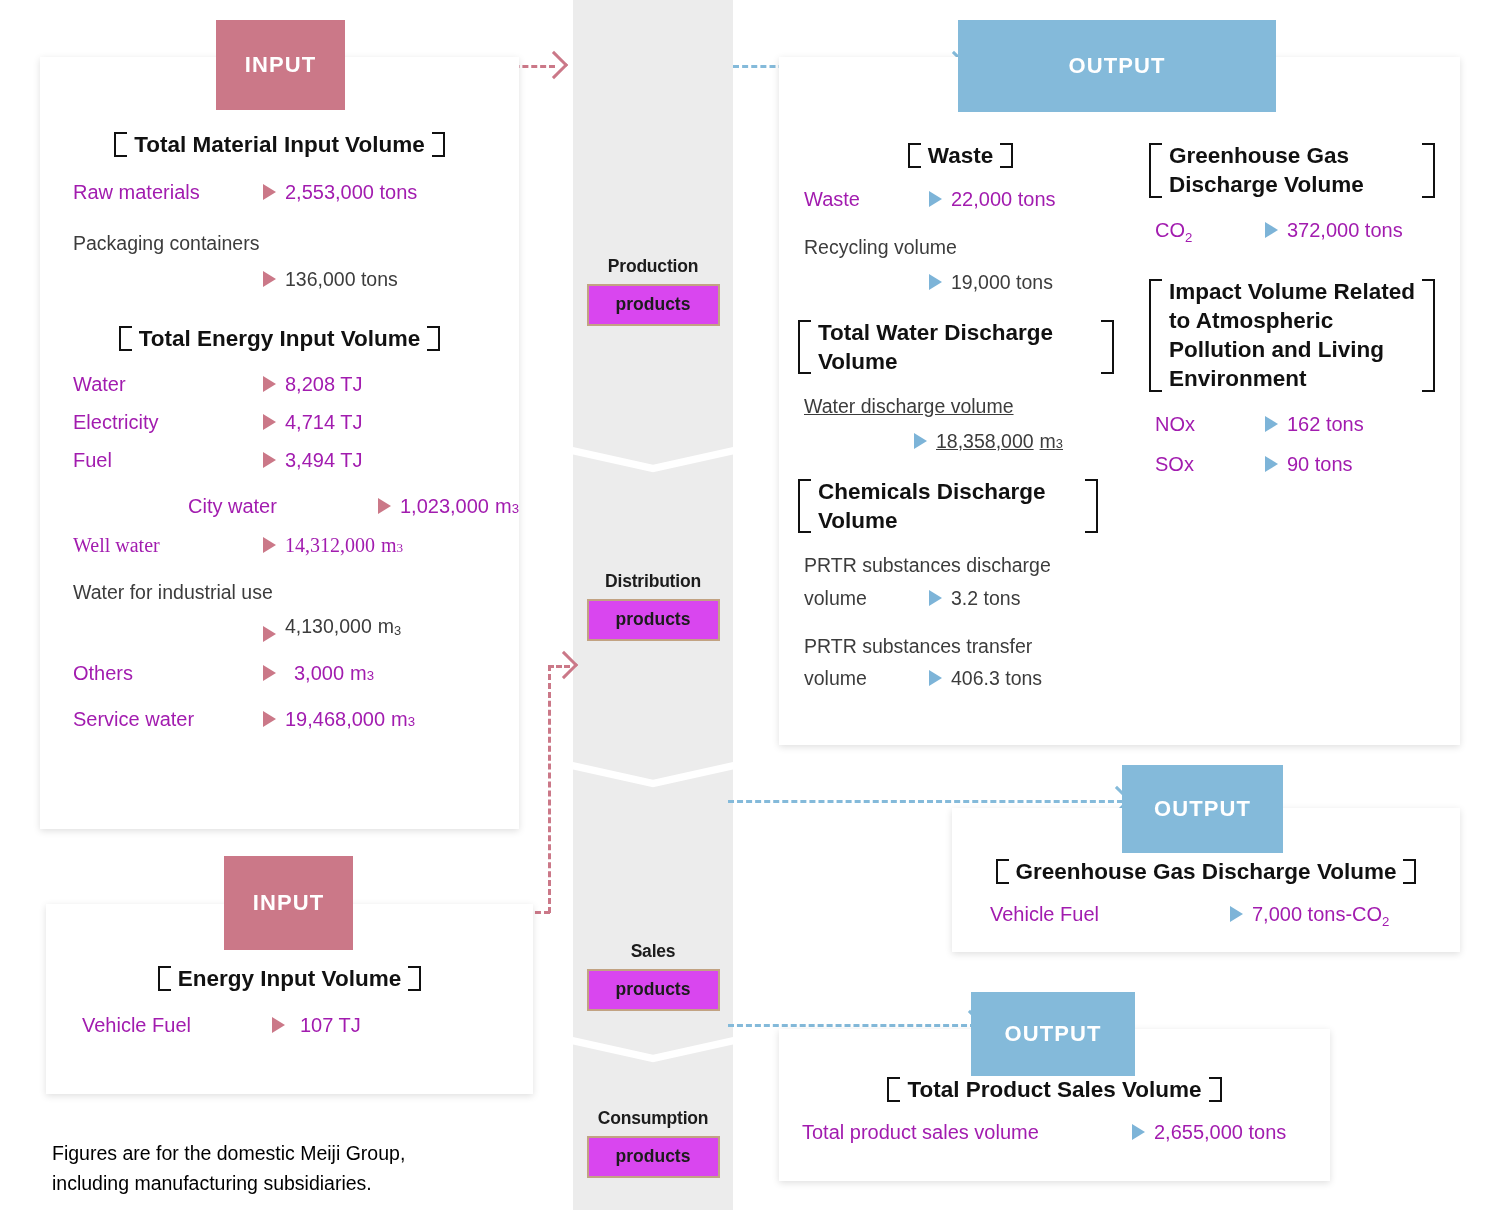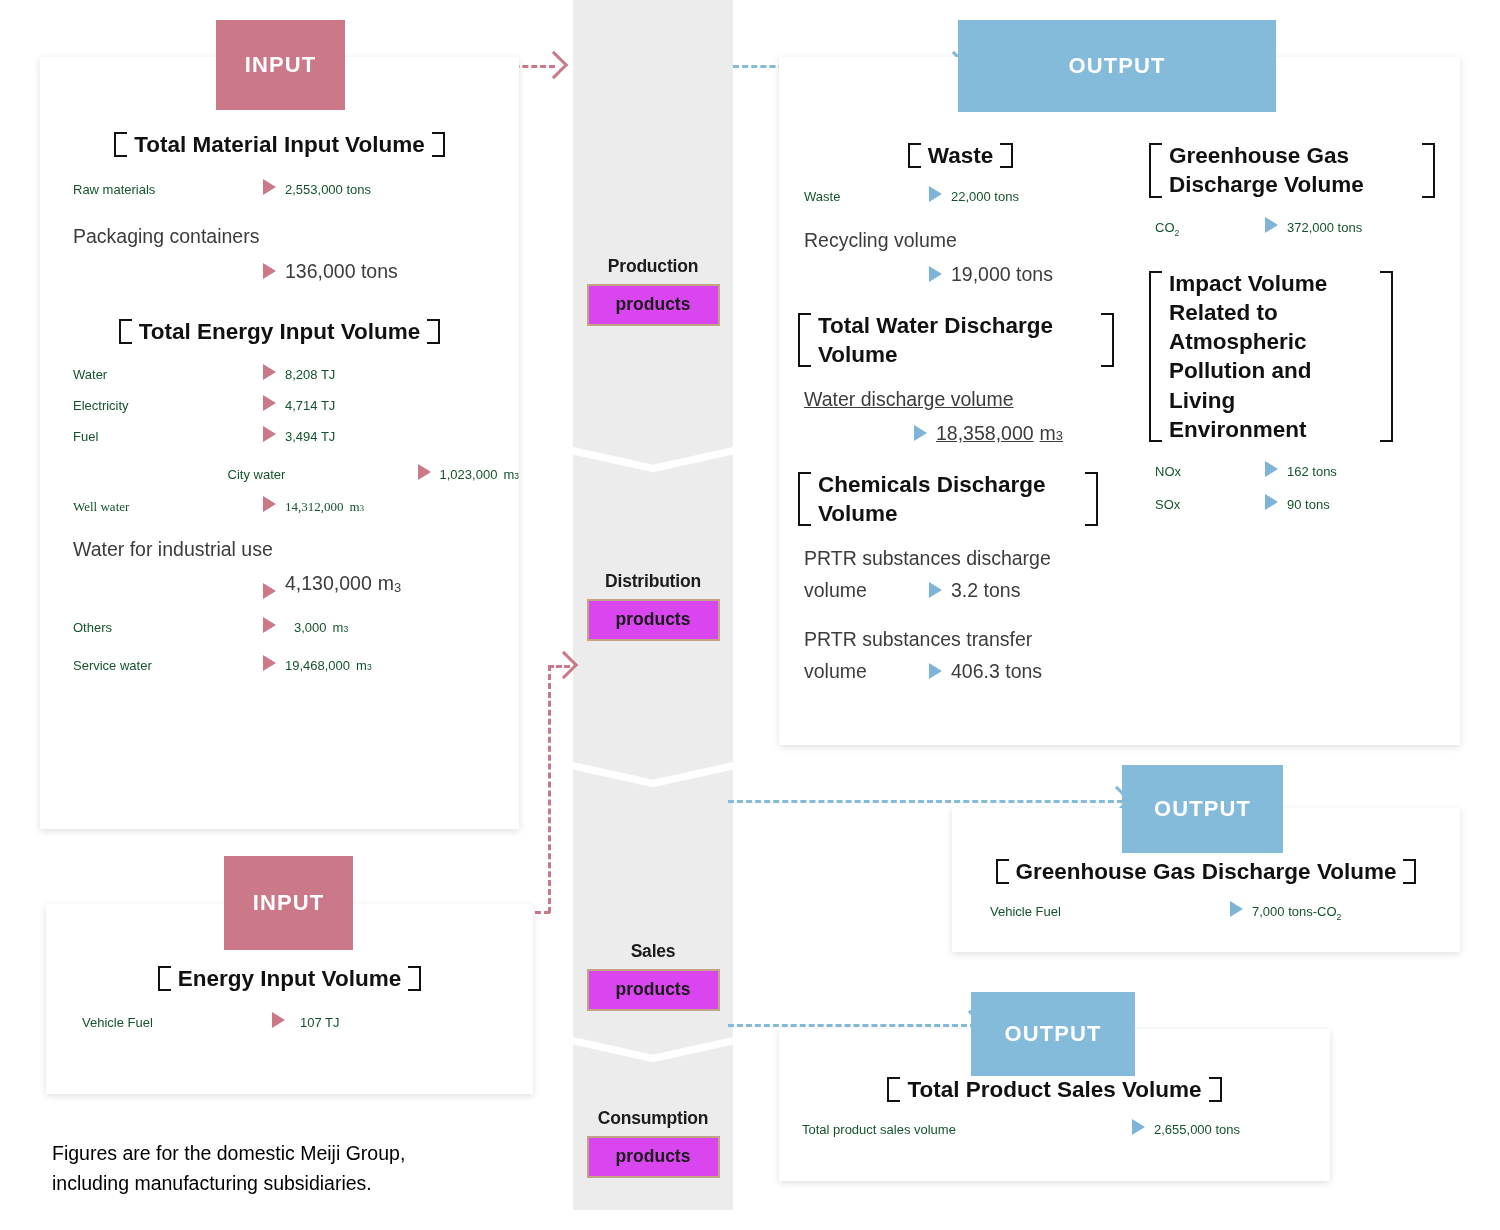--- a/index.html
+++ b/index.html
@@ -98,22 +98,22 @@
     border-bottom: 2.6px solid #111;
   }
   .br-l::before { left: 0;  border-left: 2.6px solid #111; }
   .br-r::before { right: 0; border-right: 2.6px solid #111; }
   .br-text { padding: 0 9px; }
 
   
   .row {
     display: flex;
     align-items: baseline;
-    font-size: 13px;
-    color: #14532d;
+    font-size: 20px;
+    color: #a21caf;
     line-height: 1.45;
   }
   .row .lbl   { flex: none; }
   .row .val   { display: flex; align-items: baseline; }
   .tri {
     display: inline-block;
     width: 0; height: 0;
     border-top: 8px solid transparent;
     border-bottom: 8px solid transparent;
     border-left: 13px solid #cb7888;
@@ -402,21 +402,21 @@
     </div>
 
     <div class="row" style="margin:16px 0 0 6px;">
       <span class="lbl" style="width:110px;"><span>CO</span><sub>2</sub></span>
       <span class="val">
         <i class="tri blue"></i>
         <span>372,000 tons</span>
       </span>
     </div>
 
-    <div class="bracket-head" style="margin-top:30px; width:244px;justify-content:space-between;">
+    <div class="bracket-head" style="margin-top:30px; width:286px;justify-content:space-between;">
       <span class="br-l"></span>
       <span class="br-text" style="flex:1;">Impact Volume Related to Atmospheric Pollution and Living Environment</span>
       <span class="br-r"></span>
     </div>
 
     <div class="row" style="margin:16px 0 0 6px;">
       <span class="lbl" style="width:110px;">NOx</span>
       <span class="val">
         <i class="tri blue"></i>
         <span>162 tons</span>

